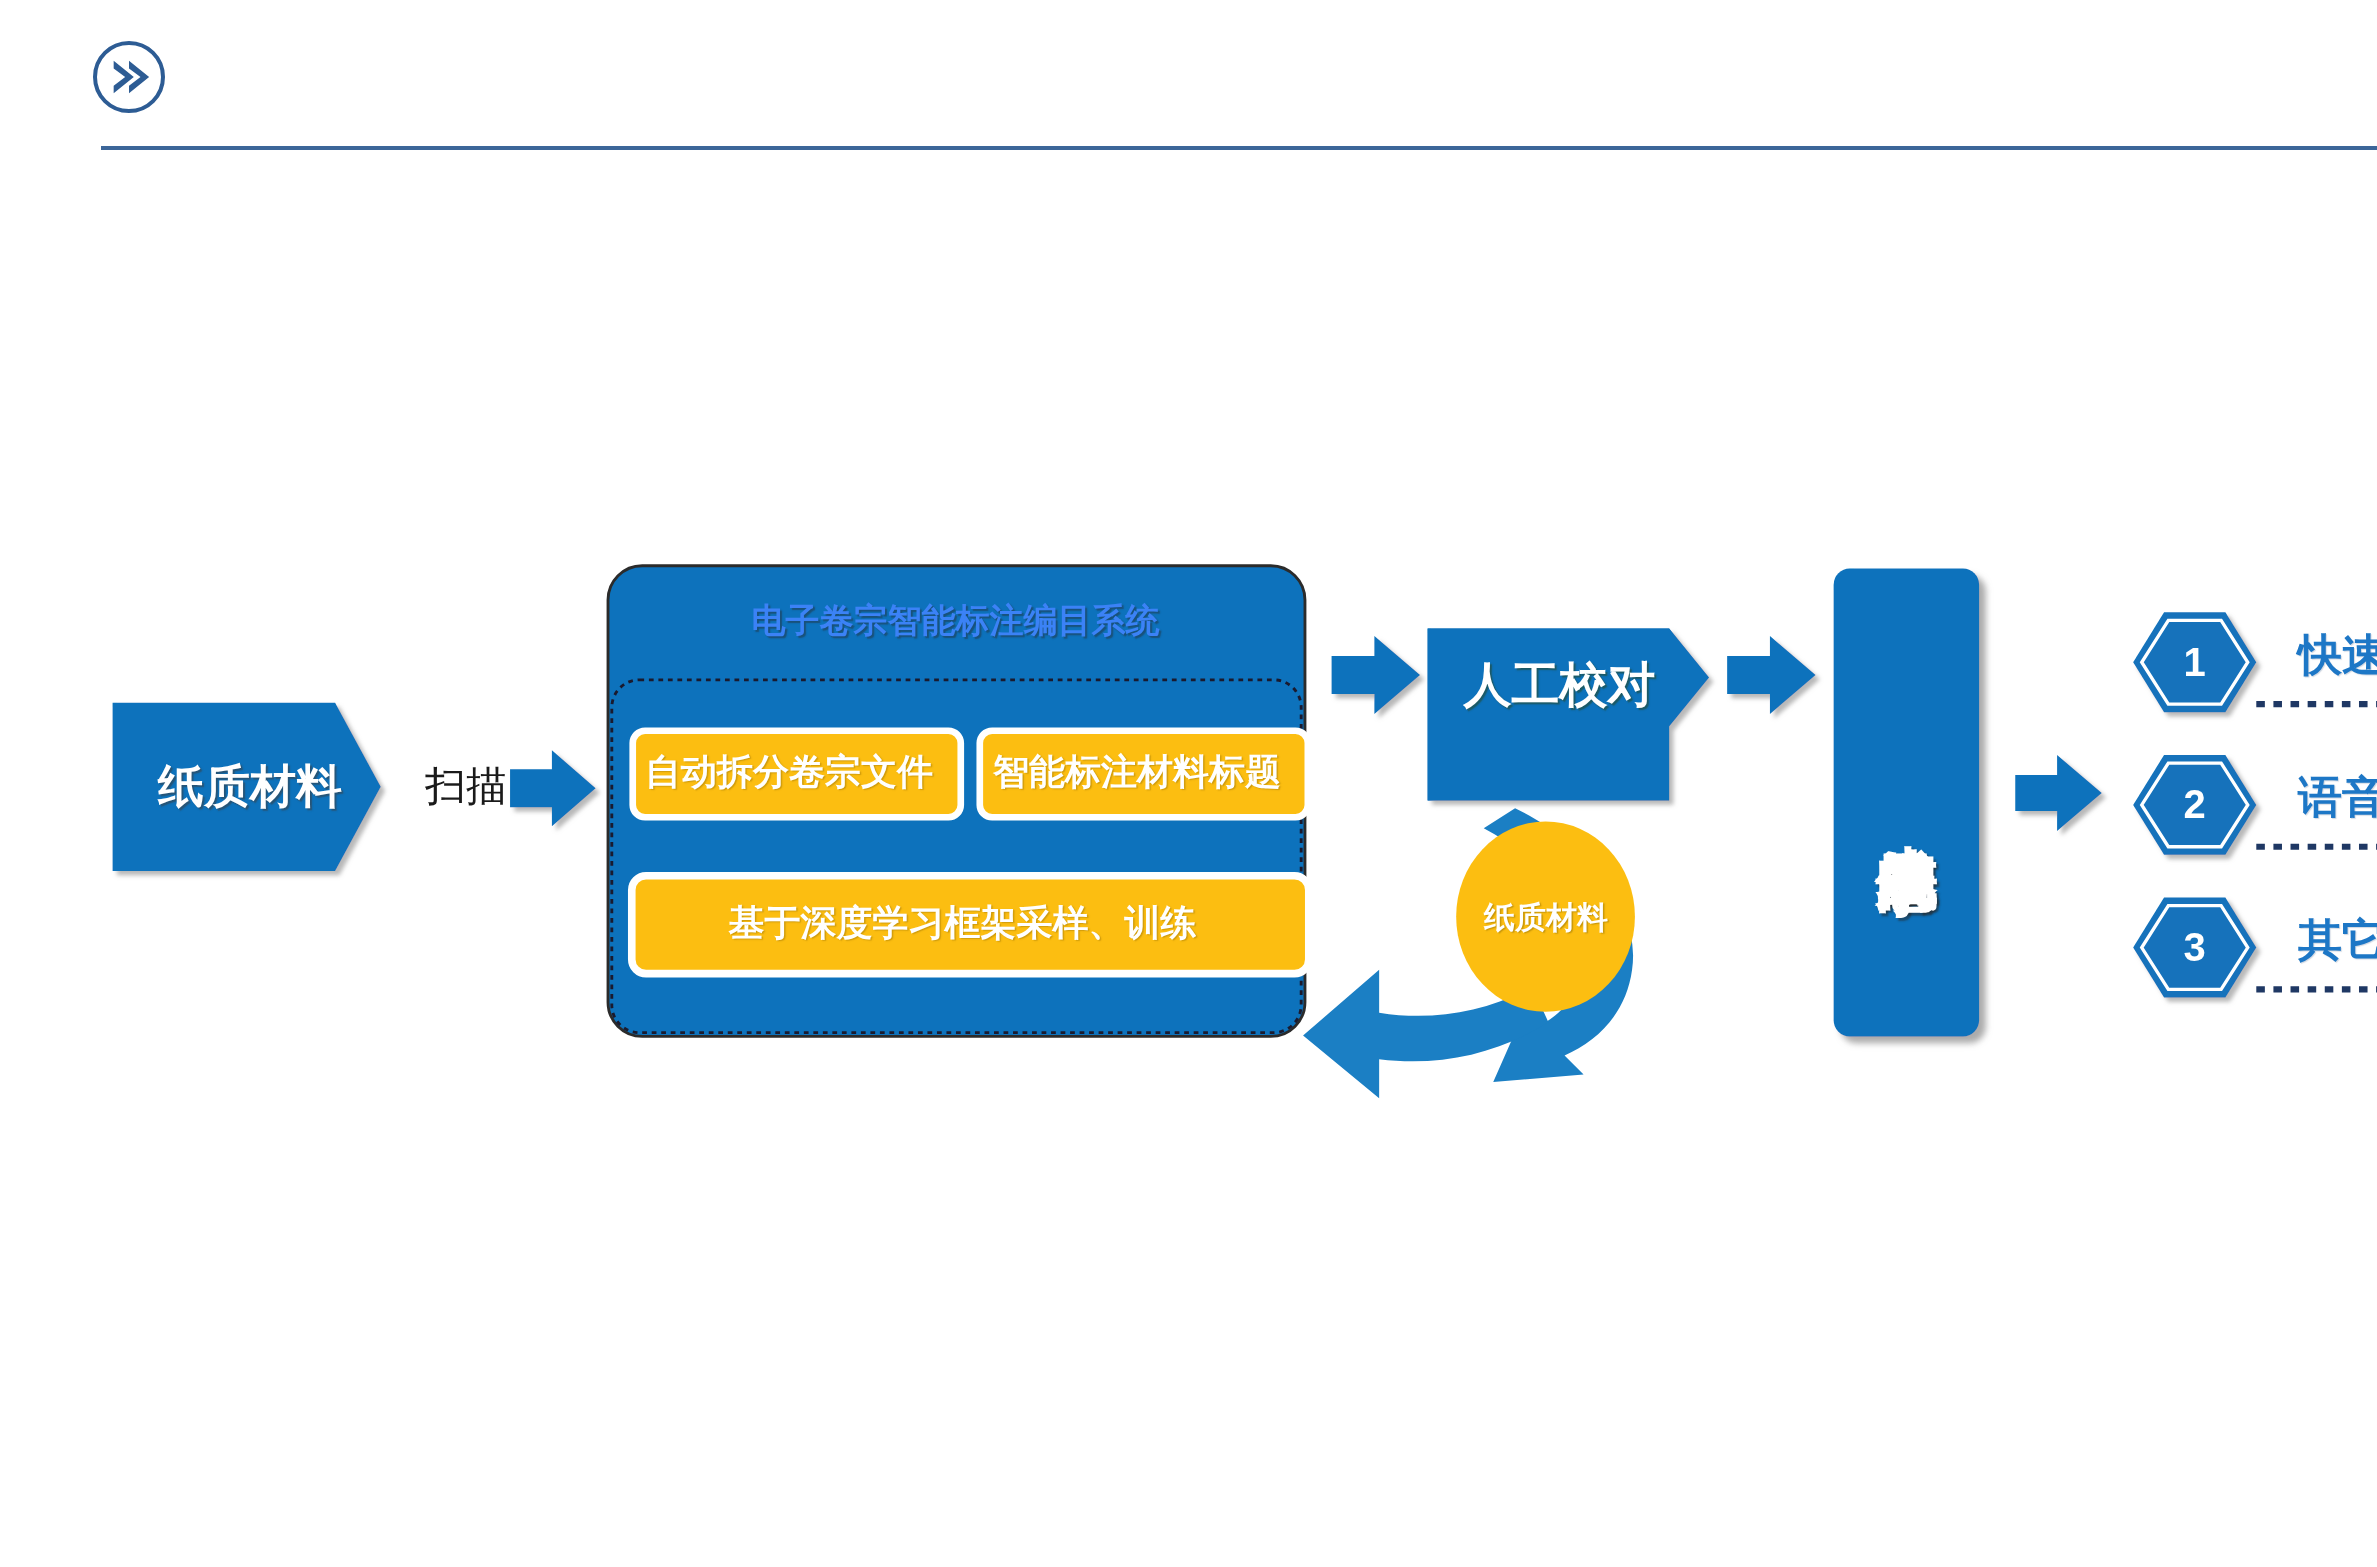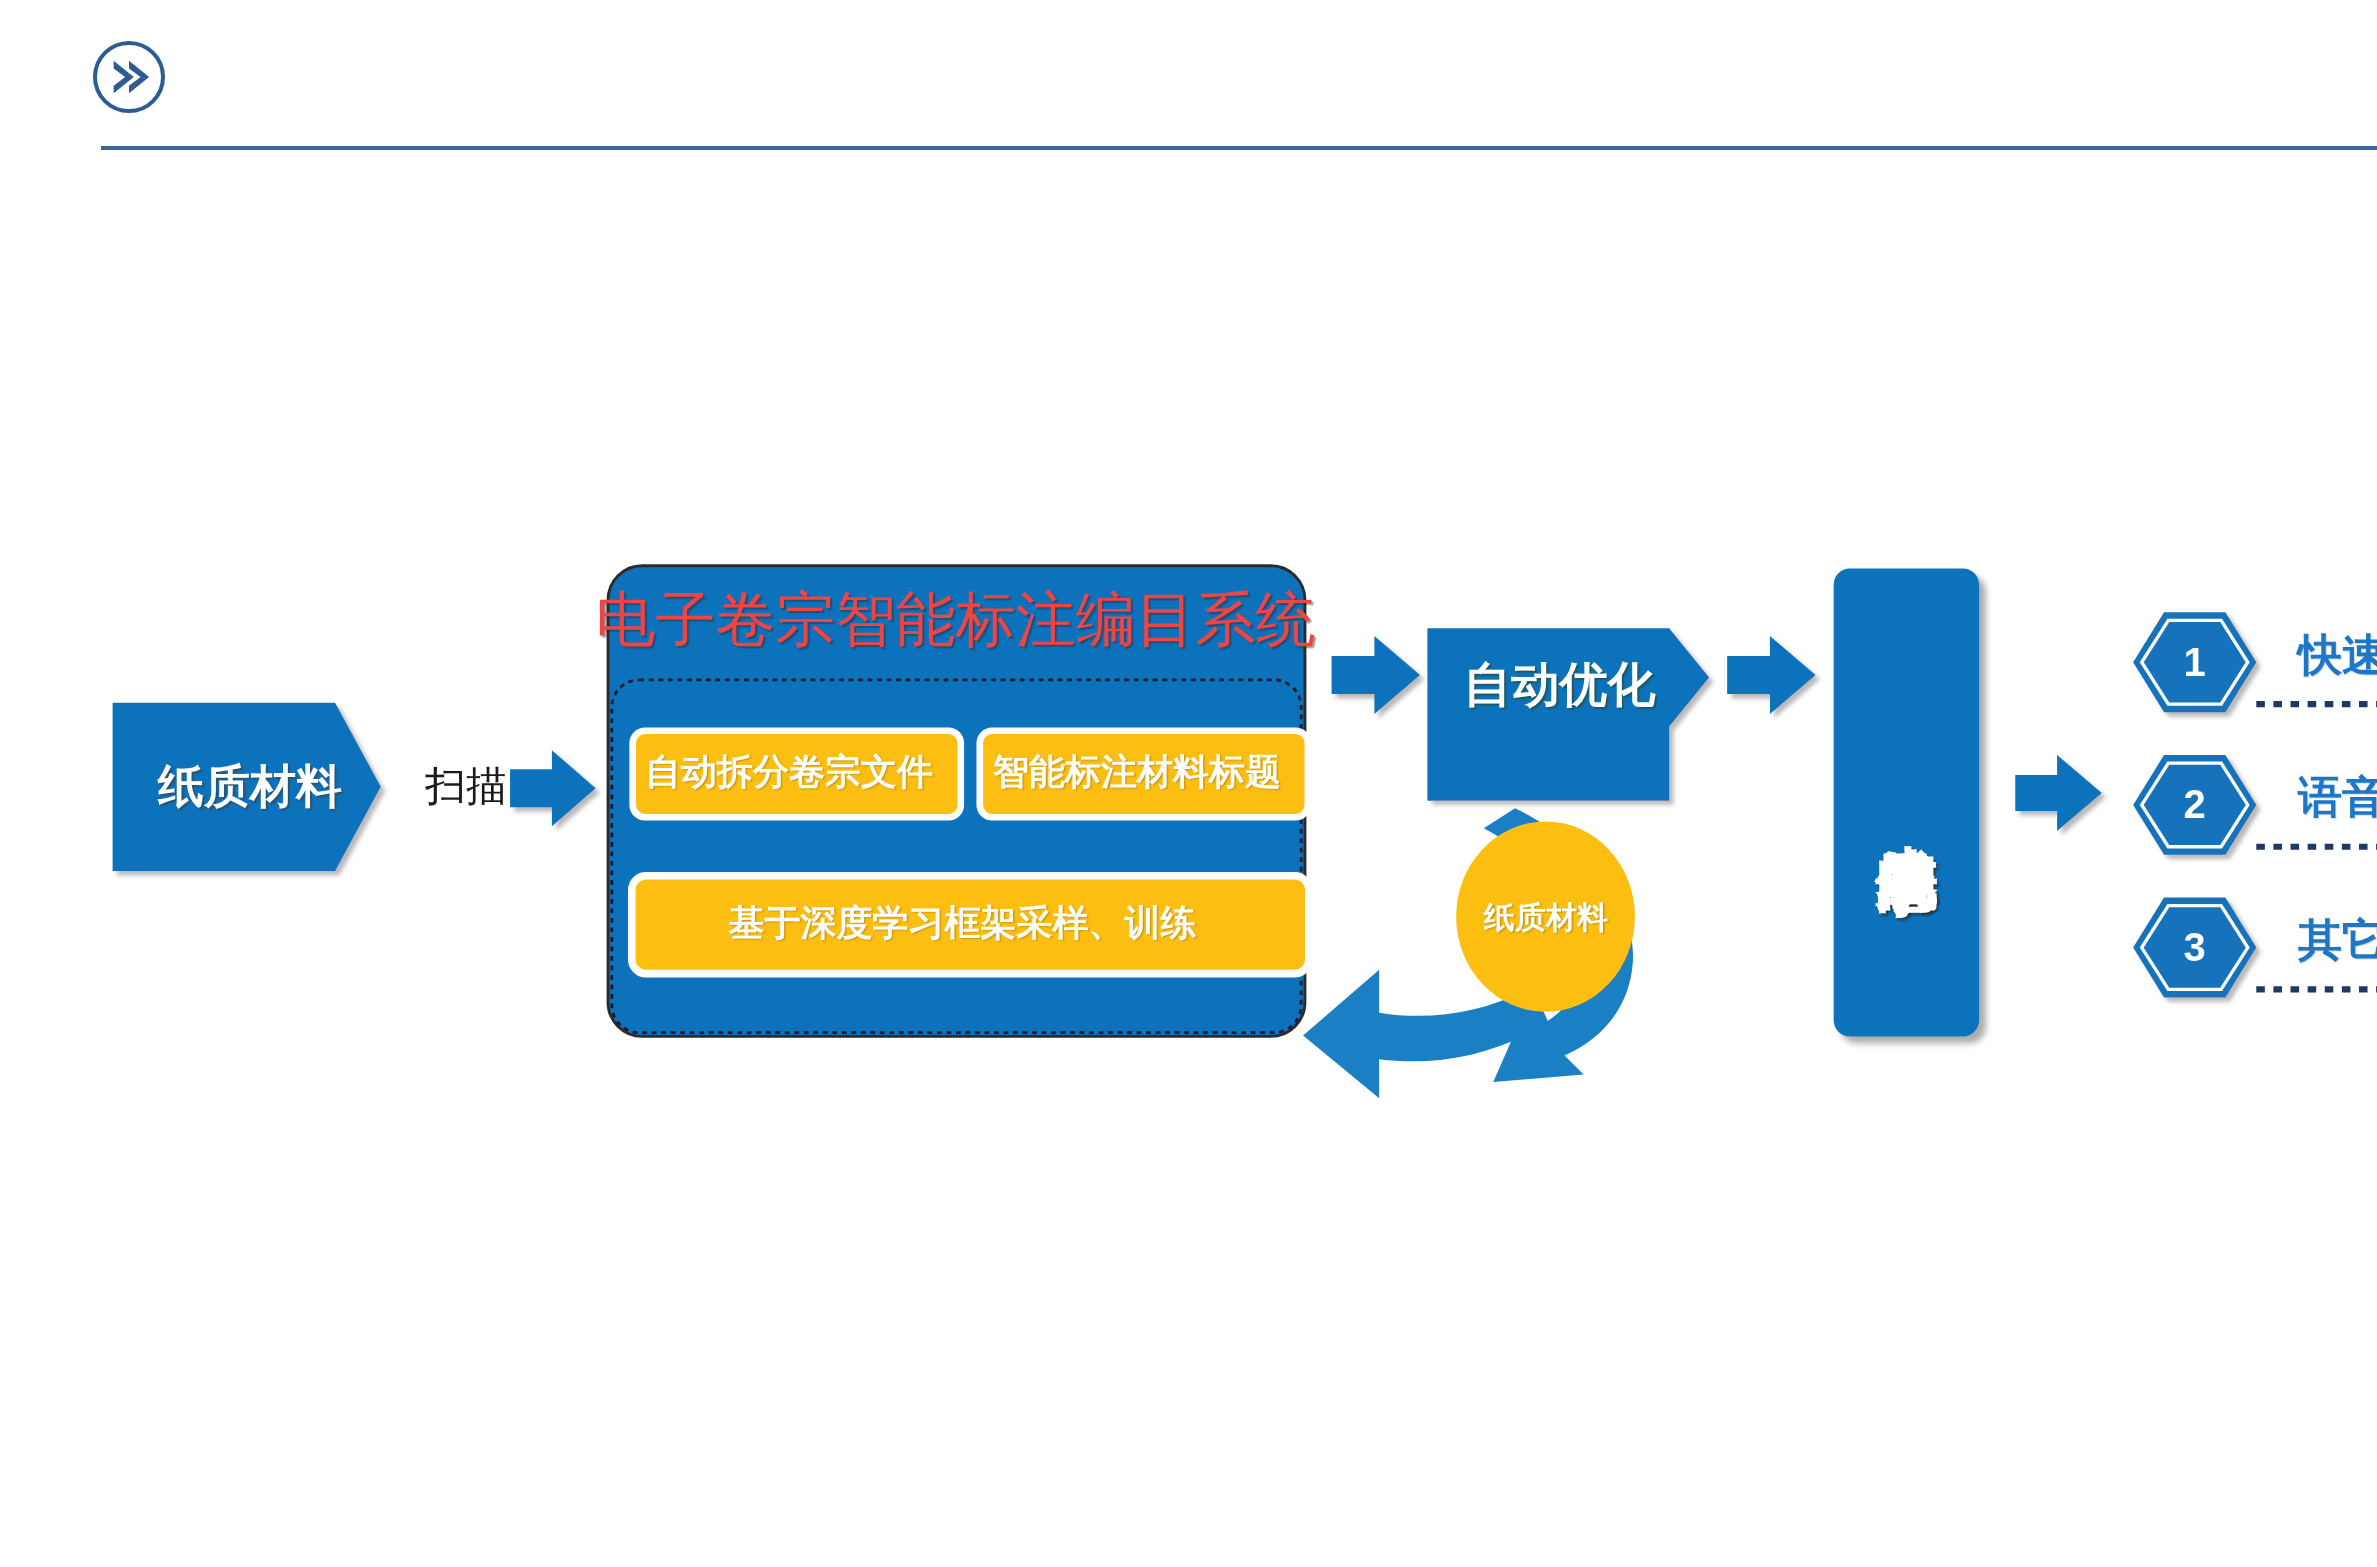--- a/index.html
+++ b/index.html
@@ -48,21 +48,21 @@
   }
   
   #scan-label{
     left:416px;top:751px;width:100px;height:71px;
     font-size:41px;font-weight:normal;color:#1a1a1a;
   }
 
   
   #system-title{
     left:618px;top:587px;width:675px;height:67px;
-    font-size:60px;font-weight:normal;color:#ef4444;
+    font-size:34px;font-weight:bold;color:#3b82f6;
     text-shadow:1.9px 1.9px 1.4px rgba(40,40,40,.45);
   }
   
   .orange-text{
     font-size:36px;font-weight:bold;color:#ffffff;
     text-shadow:1.4px 1.4px 1.4px rgba(120,90,0,.35);
   }
   #ob1-text{left:632px;top:744px;width:314px;height:57px;}
   #ob2-text{left:980px;top:744px;width:314px;height:57px;}
   #ob3-text{left:632px;top:892px;width:661px;height:62px;}
@@ -231,21 +231,21 @@
   <div class="lbl" id="paper-label">纸质材料</div>
 
   <div class="lbl" id="scan-label">扫描</div>
 
   <div class="lbl" id="system-title">电子卷宗智能标注编目系统</div>
 
   <div class="lbl orange-text" id="ob1-text">自动拆分卷宗文件</div>
   <div class="lbl orange-text" id="ob3-text">基于深度学习框架采样、训练</div>
   <div class="lbl orange-text" id="ob2-text">智能标注材料标题</div>
 
-  <div class="lbl" id="proof-label">自动优化</div>
+  <div class="lbl" id="proof-label">人工校对</div>
 
   <div class="lbl" id="auto-label">纸质材料</div>
 
   <div id="output-label">生成阅卷目录</div>
 
   <div class="lbl hex-num" style="left:2140px;top:615px;">1</div>
   <div class="lbl hex-num" style="left:2140px;top:757px;">2</div>
   <div class="lbl hex-num" style="left:2140px;top:900px;">3</div>
 
   <div class="lbl bullet-text" style="left:2298px;top:627px;width:333px;">快速定位浏览</div>

